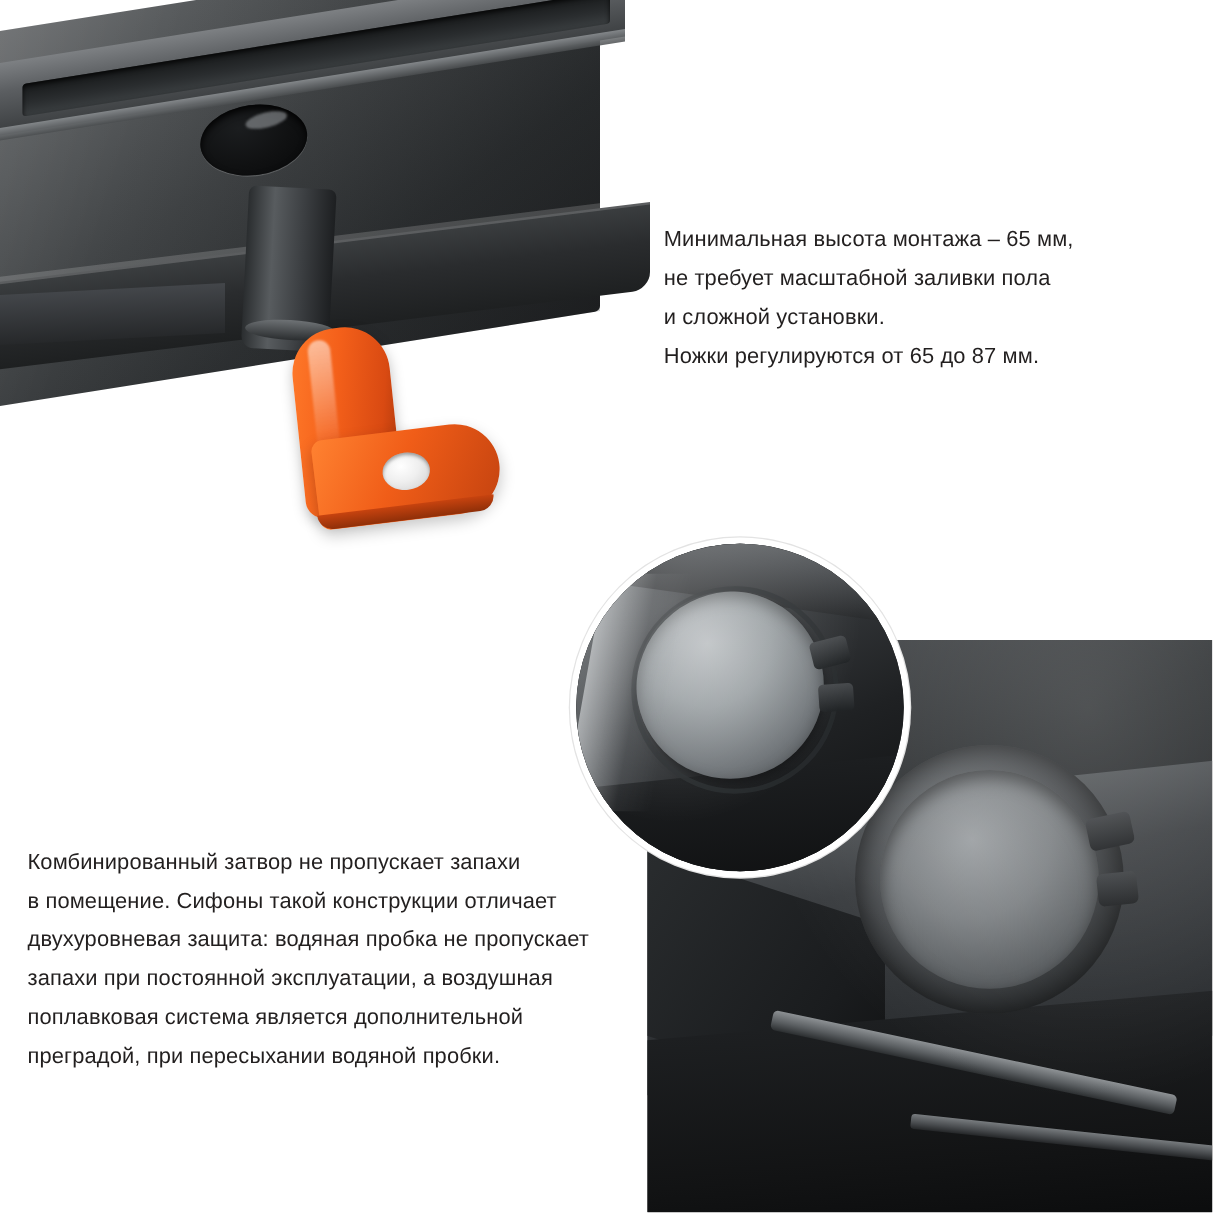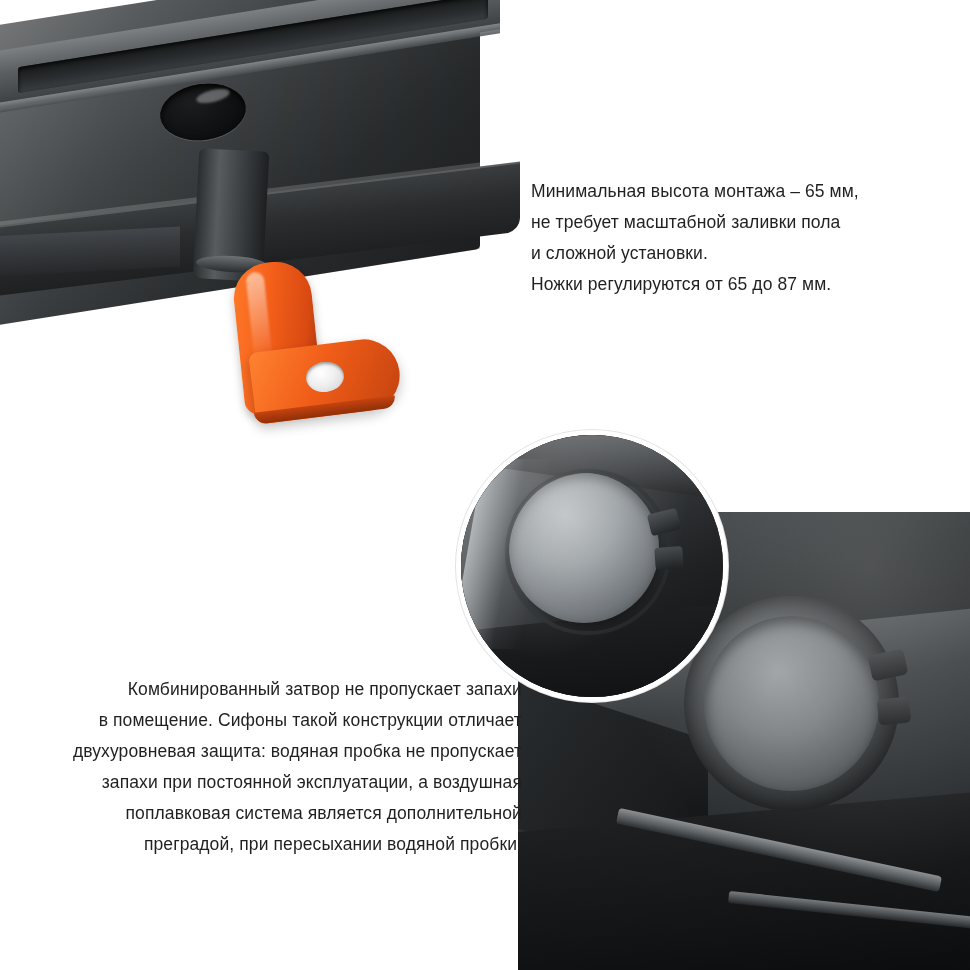--- a/index.html
+++ b/index.html
@@ -421,21 +421,20 @@
   }
   #caption-top {
     left: 531px;
     top: 176px;
     width: 420px;
   }
   #caption-bottom {
     left: 22px;
     top: 674px;
     width: 500px;
-    text-align: right;
   }
 </style>
 </head>
 <body>
 
 <div id="page">
 
   <div class="photo-top">
     <div class="tray-main"></div>
     <div class="tray-flange"></div>

